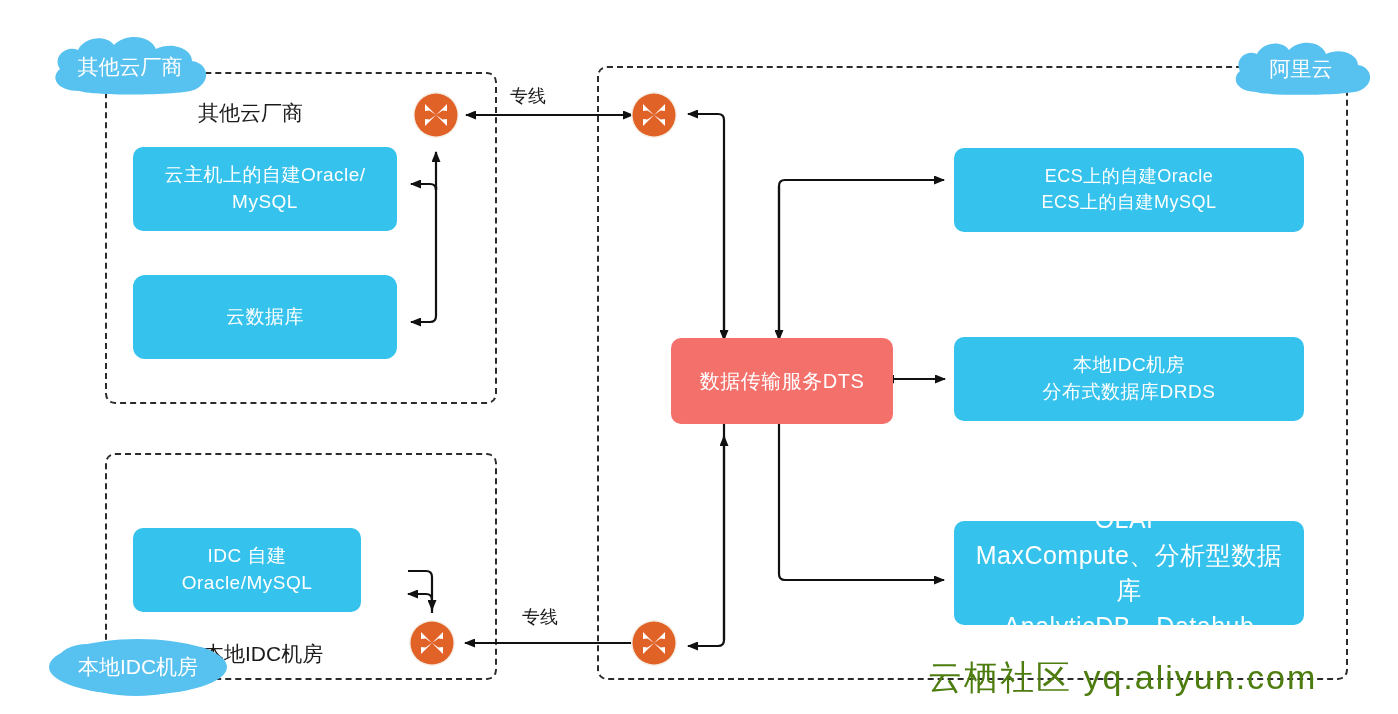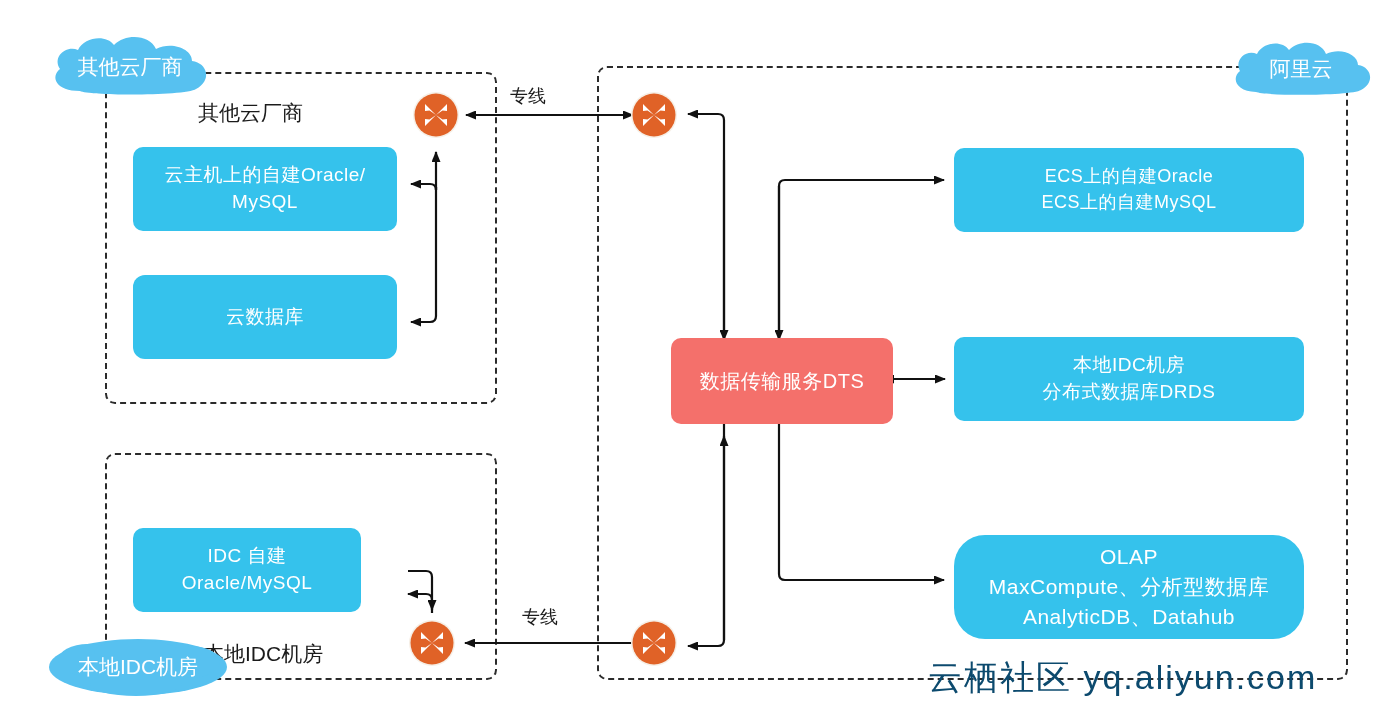--- a/index.html
+++ b/index.html
@@ -71,21 +71,21 @@
   .router{
     position:absolute;
     width:48px;height:48px;
     z-index:5;
   }
   .router svg{display:block;width:48px;height:48px;}
 
   
   .watermark{
     position:absolute;
-    color:#0c4a6e;
+    color:#4d7c0f;
     white-space:nowrap;
     letter-spacing:2px;
     z-index:1;
     user-select:none;
   }
 </style>
 </head>
 <body>
 
 <div id="stage">
@@ -178,21 +178,21 @@
   <div class="box cyan" style="left:133px;top:528px;width:228px;height:84px;font-size:19px;">IDC 自建Oracle/MySQL</div>
 
   <div class="box red" style="left:671px;top:338px;width:222px;height:86px;font-size:20px;">数据传输服务DTS</div>
 
   <div class="box cyan" style="left:954px;top:148px;width:350px;height:84px;font-size:18px;">ECS上的自建Oracle
 ECS上的自建MySQL</div>
 
   <div class="box cyan" style="left:954px;top:337px;width:350px;height:84px;font-size:19px;">本地IDC机房
 分布式数据库DRDS</div>
 
-  <div class="box cyan" style="left:954px;top:535px;width:350px;height:104px;font-size:21px;border-radius:31px;">OLAP
+  <div class="box cyan" style="left:954px;top:521px;width:350px;height:104px;font-size:25px;">OLAP
 MaxCompute、分析型数据库
 AnalyticDB、Datahub</div>
 
   <div class="caption" style="left:198px;top:99px;font-size:21px;">其他云厂商</div>
 
   <div class="caption" style="left:203px;top:640px;font-size:21px;">本地IDC机房</div>
 
   <div class="wire-label" style="left:507px;top:84px;font-size:18px;">专线</div>
 
   <div class="wire-label" style="left:519px;top:605px;font-size:18px;">专线</div>

